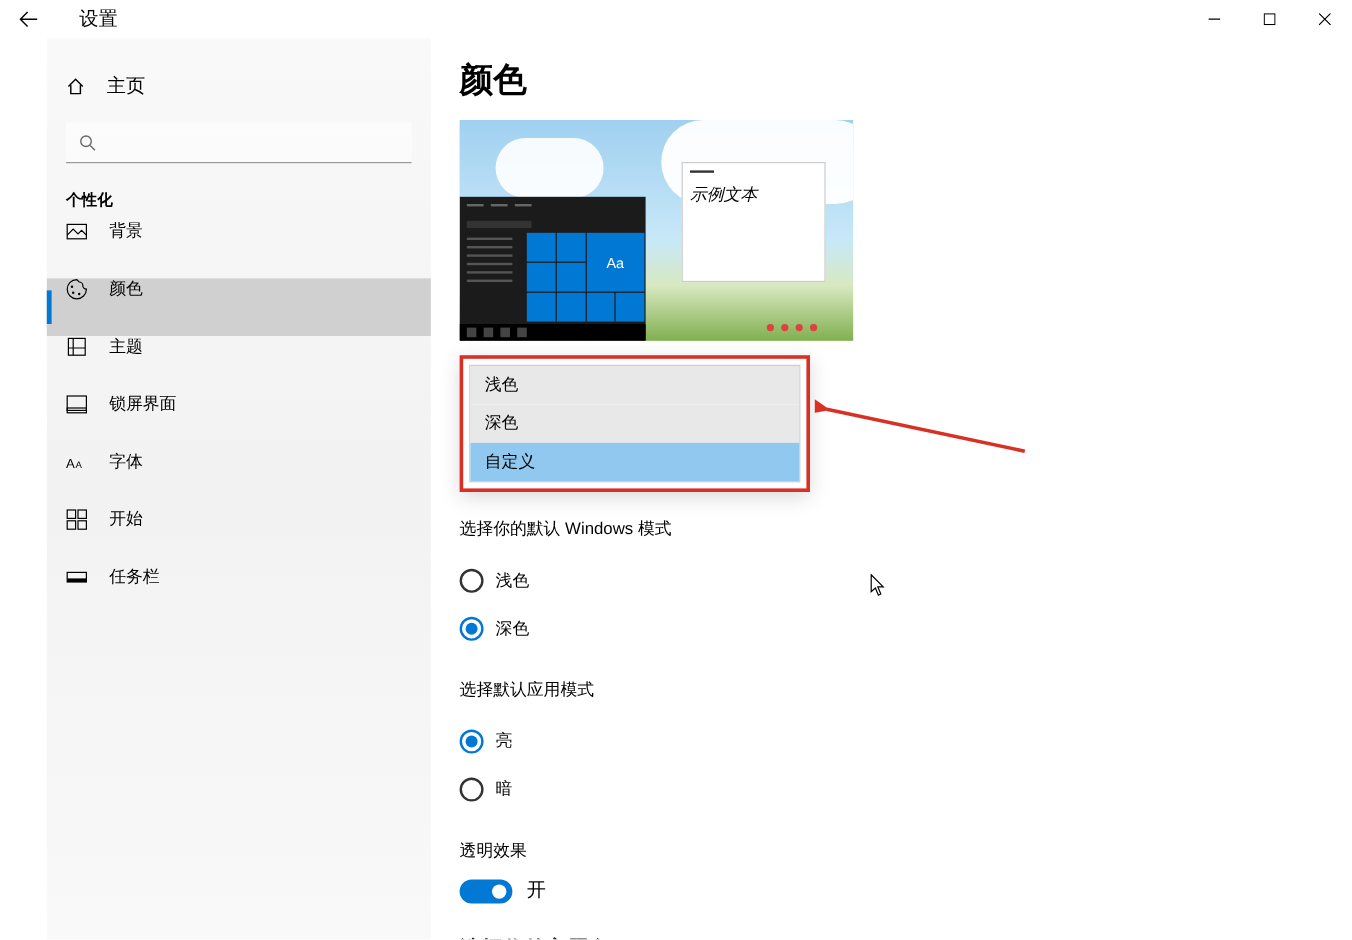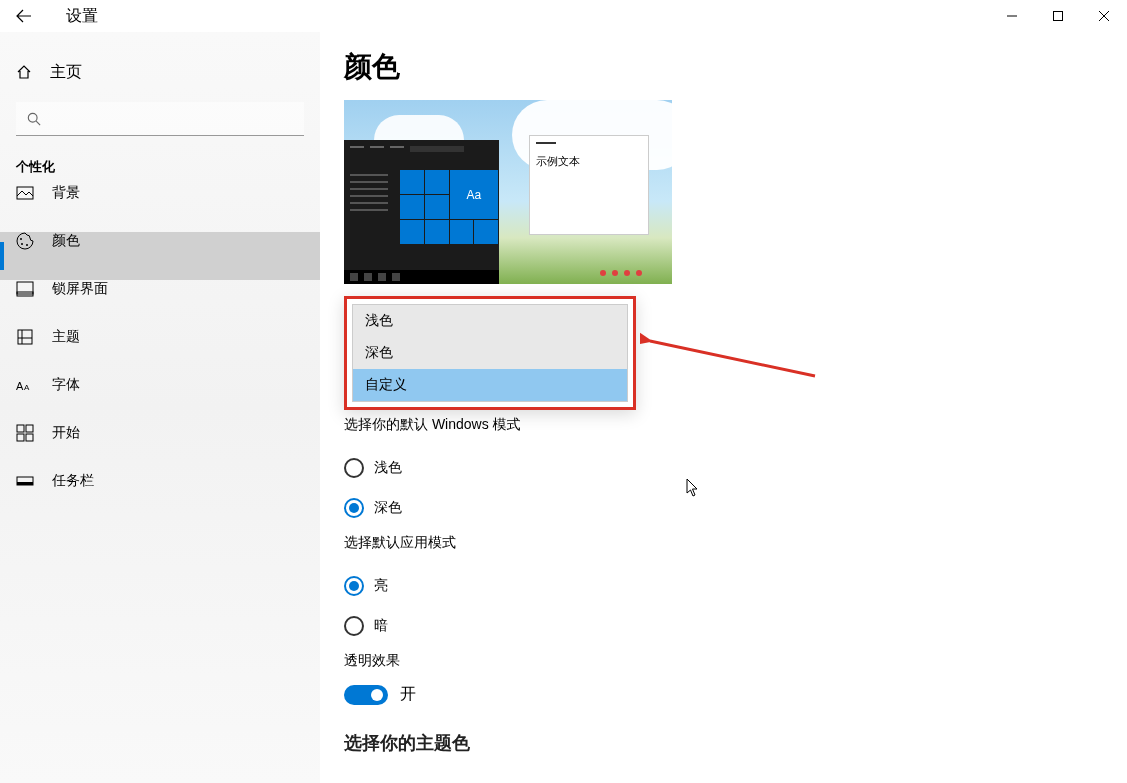--- a/index.html
+++ b/index.html
@@ -45,20 +45,21 @@
       height: 32px;
       display: flex;
       align-items: center;
       justify-content: center;
       cursor: pointer;
     }
     .win-control svg { width: 10px; height: 10px; }
     .main-area {
       display: flex;
       height: calc(783px - 32px);
+      padding-left: 39px;
     }
     .sidebar {
       width: 320px;
       background: linear-gradient(to bottom, #f9f9f9, #f2f2f2 50%, #f9f9f9);
       padding-top: 20px;
       flex-shrink: 0;
     }
     .home-row {
       display: flex;
       align-items: center;
@@ -155,31 +156,32 @@
       width: 120px;
       height: 100px;
       background: #fff;
       border: 1px solid #ccc;
       padding: 6px;
     }
     .preview-window .titlebar {
       width: 20px; height: 2px; background: #333; margin-bottom: 10px;
     }
     .preview-window .sample-text {
-      font-size: 11px;
+      font-size: 14px;
+      font-style: italic;
     }
     .preview-taskbar {
       position: absolute;
       bottom: 0;
       left: 0;
       width: 155px;
-      height: 144px;
+      height: 120px;
       background: #1b1b1b;
       display: flex;
-      flex-direction: row;
+      flex-direction: column;
     }
     .preview-taskbar .topbar {
       height:14px; display:flex; gap:6px; padding:6px 0 0 6px;
     }
     .preview-taskbar .topbar span { width:14px; height:2px; background:#666;}
     .preview-taskbar .search { height:6px; background:#333; margin:6px; width:54px;}
     .preview-taskbar .tiles-area {
       position:absolute; top:30px; right:0; bottom:14px; width:100px;
       display:grid; grid-template-columns: repeat(4, 1fr); grid-auto-rows: 24px; gap:1px; padding:0 1px;
     }
@@ -219,21 +221,21 @@
     }
     .arrow-annotation {
       position: absolute;
       top: 299px;
       left: 320px;
       width: 180px;
       height: 50px;
       pointer-events: none;
     }
     .subsection {
-      margin-top: 6px;
+      margin-top: 22px;
     }
     .subsection-title {
       font-size: 14px;
       margin-bottom: 14px;
     }
     .radio-row {
       display: flex;
       align-items: center;
       gap: 10px;
       padding: 10px 0;
@@ -344,34 +346,34 @@
             <circle cx="5" cy="7" r="1" fill="#000"></circle>
             <circle cx="6" cy="12" r="1" fill="#000"></circle>
             <circle cx="11" cy="13" r="1" fill="#000"></circle>
           </svg>
         </span>
       <span>颜色</span>
     </div>
     <div class="nav-item">
       <span class="icon">
           <svg viewBox="0 0 18 18" width="18" height="18">
+            <rect x="2" y="2" width="14" height="14" stroke="#000" fill="none"></rect>
+            <path d="M6 2 V16 M2 10 H16" stroke="#000"></path>
+          </svg>
+        </span>
+      <span>主题</span>
+    </div>
+    <div class="nav-item">
+      <span class="icon">
+          <svg viewBox="0 0 18 18" width="18" height="18">
             <rect x="1" y="2" width="16" height="12" stroke="#000" fill="none"></rect>
             <rect x="1" y="12" width="16" height="4" stroke="#000" fill="none"></rect>
           </svg>
         </span>
       <span>锁屏界面</span>
-    </div>
-    <div class="nav-item">
-      <span class="icon">
-          <svg viewBox="0 0 18 18" width="18" height="18">
-            <rect x="2" y="2" width="14" height="14" stroke="#000" fill="none"></rect>
-            <path d="M6 2 V16 M2 10 H16" stroke="#000"></path>
-          </svg>
-        </span>
-      <span>主题</span>
     </div>
     <div class="nav-item">
       <span class="icon">
           <svg viewBox="0 0 18 18" width="18" height="18">
             <text x="0" y="14" font-size="11" fill="#000" font-family="sans-serif">A</text>
             <text x="8" y="14" font-size="8" fill="#000" font-family="sans-serif">A</text>
           </svg>
         </span>
       <span>字体</span>
     </div>

